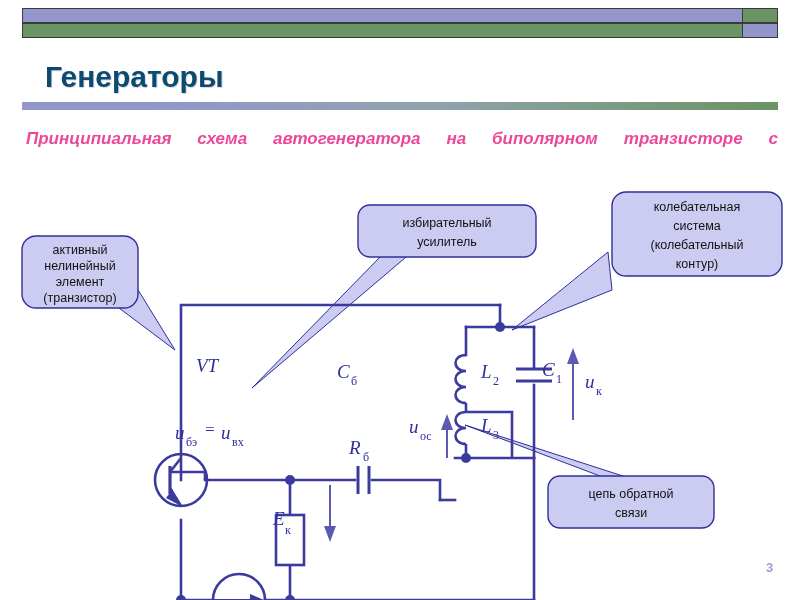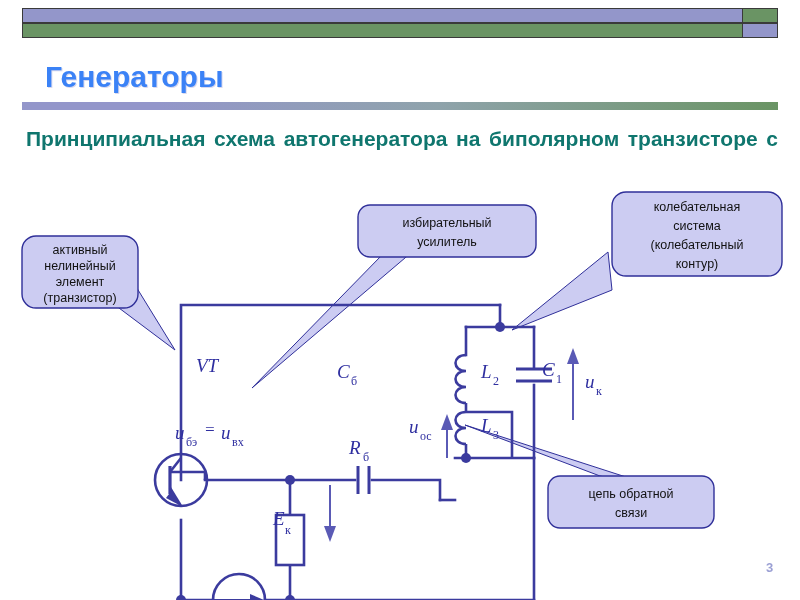--- a/index.html
+++ b/index.html
@@ -18,34 +18,34 @@
   .bar-main{height:100%;}
   .bar-cap{height:100%;border-left:1px solid #3a3a3a;box-sizing:border-box;}
   #bar-top .bar-main{flex:0 0 719px;background:#9396ca;}
   #bar-top .bar-cap {flex:1 1 auto;background:#6a9464;}
   #bar-bottom .bar-main{flex:0 0 719px;background:#6a9464;}
   #bar-bottom .bar-cap {flex:1 1 auto;background:#9396ca;}
 
   
   #page-title{
     position:absolute;left:45px;top:60px;
-    font-size:30px;font-weight:bold;color:#3b82f6;
+    font-size:30px;font-weight:bold;color:#0c4a6e;
     letter-spacing:0px;
     text-shadow:1px 1px 0 #d9d9ee;
   }
   #title-rule{
     position:absolute;left:22px;top:102px;width:756px;height:8px;
     background:linear-gradient(to right,#9396ca 0%, #9396ca 18%, #8fa3ab 55%, #6a9464 100%);
   }
 
   
   #subtitle{
     position:absolute;left:26px;top:126px;width:752px;
-    font-size:21px;font-weight:bold;line-height:26px;
-    color:#0f766e;text-align:justify;text-justify:inter-word;
+    font-size:17px;font-weight:bold;line-height:26px;
+    color:#ec4899;text-align:justify;text-justify:inter-word;font-style:italic;
   }
   #subtitle .l1{display:block;text-align:justify;}
   #subtitle .l1::after{content:"";display:inline-block;width:100%;}
   #subtitle .l2{display:block;}
 
   
   #page-number{
     position:absolute;left:766px;top:560px;
     font-size:13px;color:#9ba0d4;font-weight:bold;
   }

